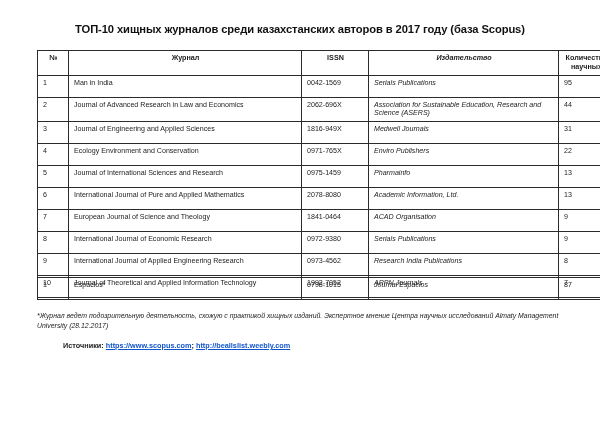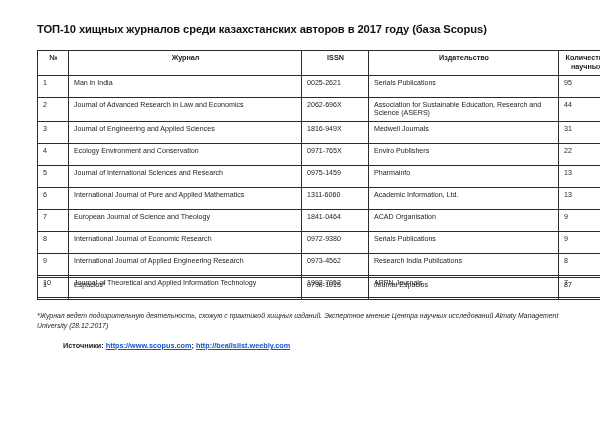--- a/index.html
+++ b/index.html
@@ -21,20 +21,21 @@
     width: 600px;
     height: 424px;
     background: #ffffff;
     box-sizing: border-box;
   }
   .doc-title {
     position: absolute;
     left: 37px;
     top: 22px;
     width: 526px;
+    text-align: center;
     font-size: 11.2px;
     font-weight: bold;
     letter-spacing: -0.1px;
     line-height: 14px;
     color: #111111;
   }
   table.main-table, table.extra-table {
     position: absolute;
     border-collapse: collapse;
     table-layout: fixed;
@@ -70,21 +71,21 @@
     padding-bottom: 3px;
     line-height: 8.8px;
   }
   th.col-num, td.col-num {
     width: 21px;
     text-align: center;
     vertical-align: middle;
   }
   th.col-journal, td.col-journal { width: 223px; }
   th.col-issn,    td.col-issn    { width: 57px; }
-  th.col-pub,     td.col-pub     { width: 180px; }
+  th.col-pub,     td.col-pub     { width: 180px; font-style: italic; }
   th.col-count,   td.col-count   { width: 45px; }
   table.main-table tbody tr { height: 15px; }
   table.main-table tbody td,
   table.extra-table td {
     height: 15px;
   }
   td.col-num { font-size: 7.1px; }
   .footnote {
     position: absolute;
     left: 37px;
@@ -131,21 +132,21 @@
         <th class="col-count">
           <span>Количество</span><br>
           <span>научных</span>
         </th>
       </tr>
     </thead>
     <tbody id="main-body">
         <tr>
           <td class="col-num">1</td>
           <td class="col-journal">Man in India</td>
-          <td class="col-issn">0025-2621</td>
+          <td class="col-issn">0042-1569</td>
           <td class="col-pub">Serials Publications</td>
           <td class="col-count">95</td>
         </tr>
         <tr>
           <td class="col-num">2</td>
           <td class="col-journal">Journal of Advanced Research in Law and Economics</td>
           <td class="col-issn">2062-696X</td>
           <td class="col-pub">Association for Sustainable Education, Research and Science (ASERS)</td>
           <td class="col-count">44</td>
         </tr>
@@ -166,21 +167,21 @@
         <tr>
           <td class="col-num">5</td>
           <td class="col-journal">Journal of International Sciences and Research</td>
           <td class="col-issn">0975-1459</td>
           <td class="col-pub">Pharmainfo</td>
           <td class="col-count">13</td>
         </tr>
         <tr>
           <td class="col-num">6</td>
           <td class="col-journal">International Journal of Pure and Applied Mathematics</td>
-          <td class="col-issn">1311-6060</td>
+          <td class="col-issn">2078-8080</td>
           <td class="col-pub">Academic Information, Ltd.</td>
           <td class="col-count">13</td>
         </tr>
         <tr>
           <td class="col-num">7</td>
           <td class="col-journal">European Journal of Science and Theology</td>
           <td class="col-issn">1841-0464</td>
           <td class="col-pub">ACAD Organisation</td>
           <td class="col-count">9</td>
         </tr>

